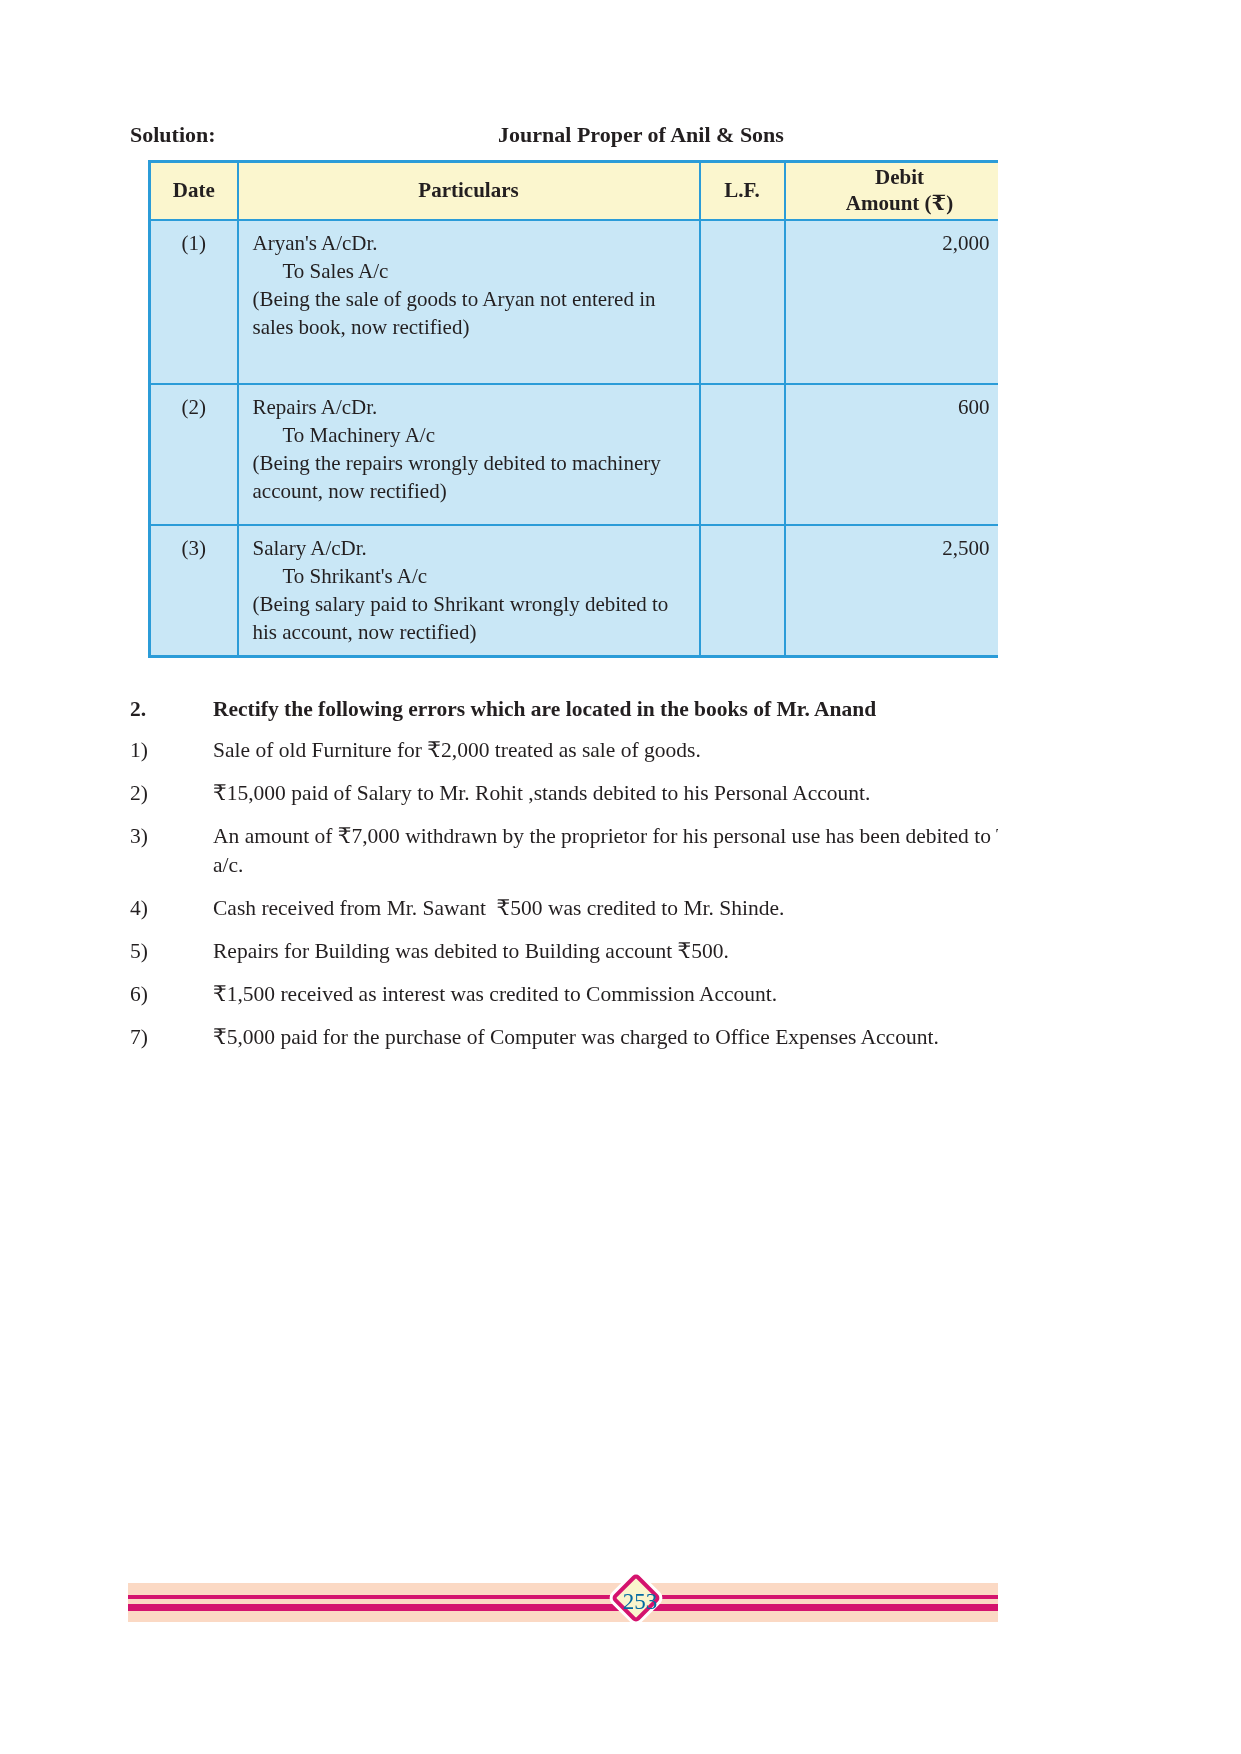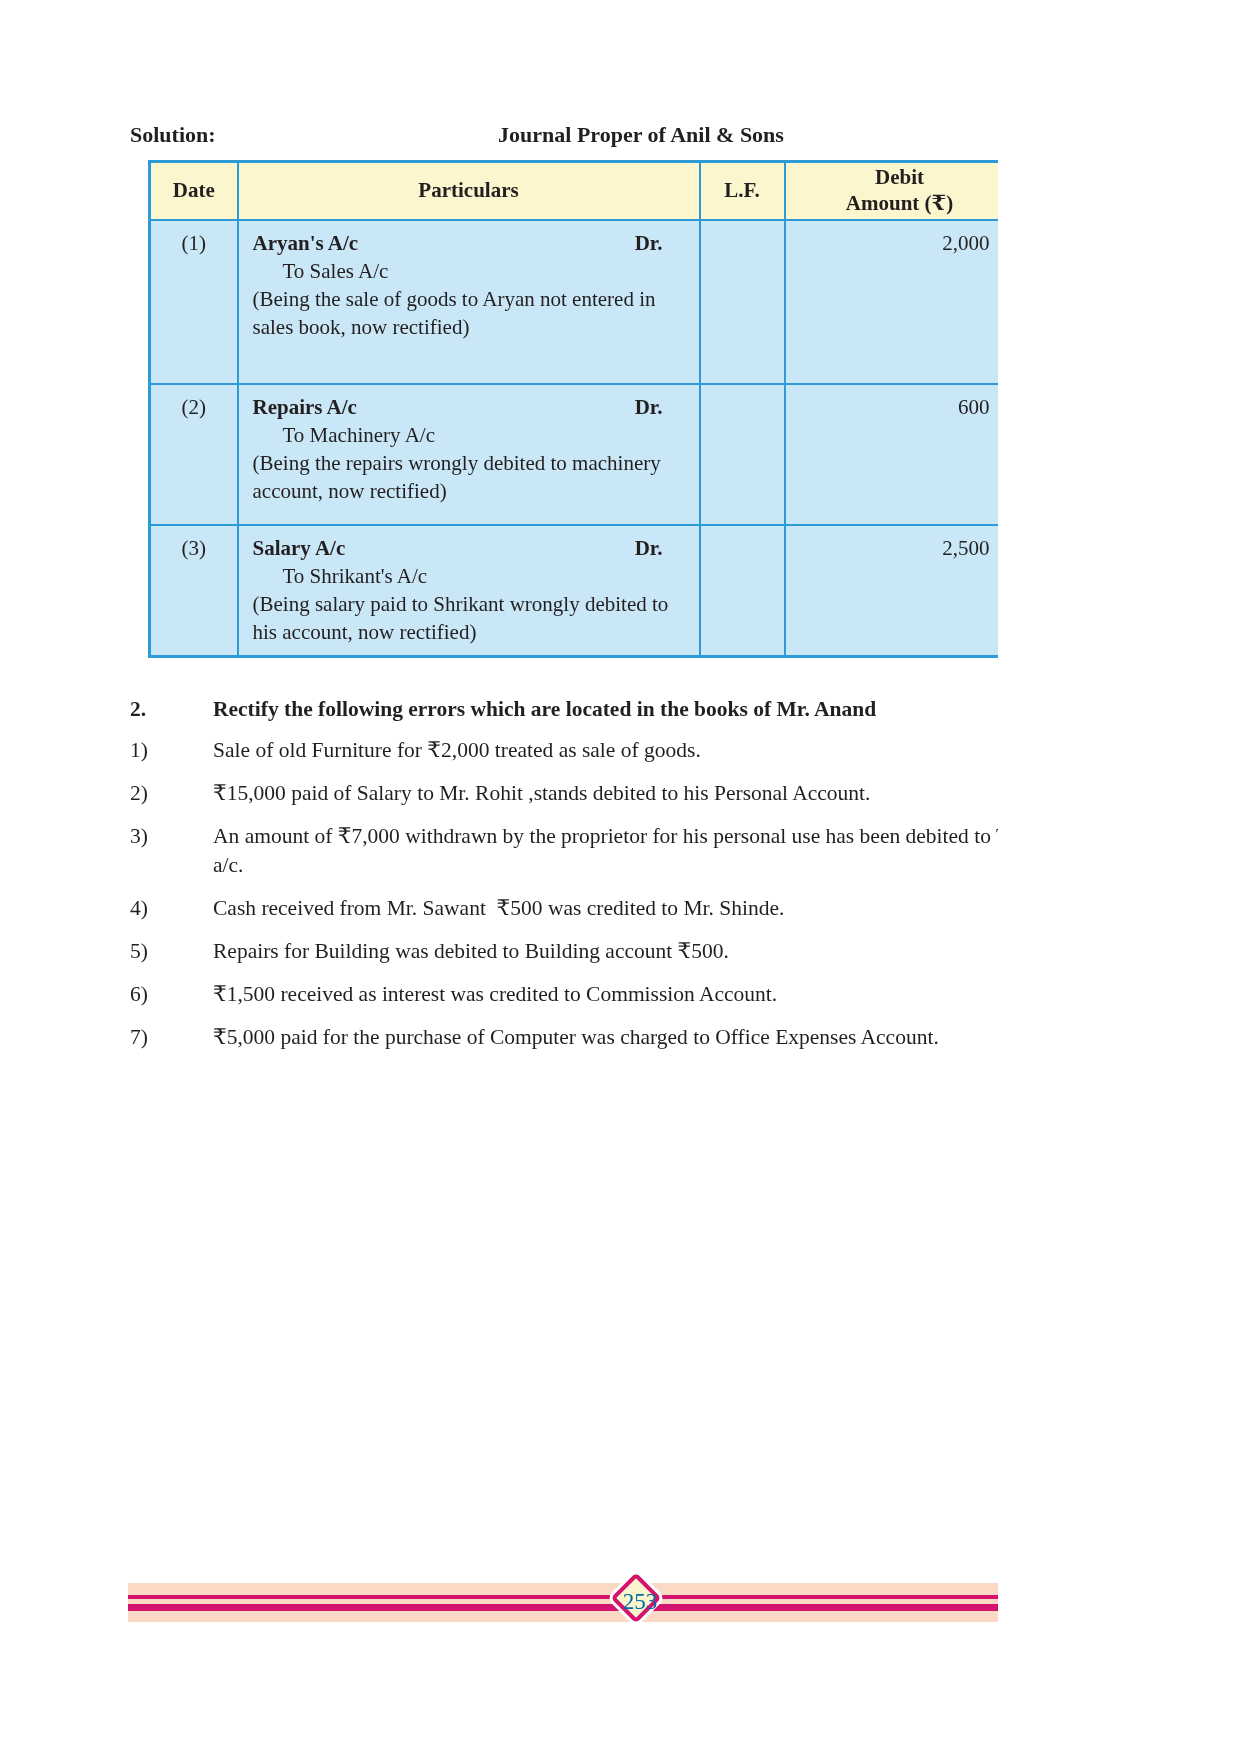--- a/index.html
+++ b/index.html
@@ -15,21 +15,21 @@
   table.journal { position:absolute; left:148px; top:160px; width:1022px;
                   border-collapse:collapse; table-layout:fixed;
                   border:3px solid #2b9cd8; background:#c9e7f6; }
   table.journal th, table.journal td { border:2px solid #2b9cd8; }
   table.journal thead th { background:#fbf6ce; font-size:21px; font-weight:bold;
                            text-align:center; vertical-align:middle; height:58px; padding:2px 4px; }
   table.journal tbody td { vertical-align:top; font-size:21px; line-height:28px; background:#c9e7f6; }
   tr.row-1 { height:164px; } tr.row-2 { height:141px; } tr.row-3 { height:132px; }
   td.c-date { text-align:center; padding-top:8px; }
   td.c-part { padding:8px 8px 0 14px; }
-  .acct-line { display:flex; justify-content:space-between; padding-right:28px;font-weight:bold; }
+  .acct-line { display:flex; padding-right:28px; }
   .to-line { margin-left:30px; }
   .narration { max-width:446px; }
   td.c-amt { text-align:right; }
   .amt-debit { padding:8px 24px 0 0; }
   .amt-credit { padding:36px 30px 0 0; }
 
   
   .qsection { position:absolute; left:130px; top:694px; width:1018px; font-size:21.5px; }
   .qheading { display:flex; font-weight:bold; margin-bottom:12px; line-height:30px; }
   .qnum { width:50px; flex-shrink:0; }

